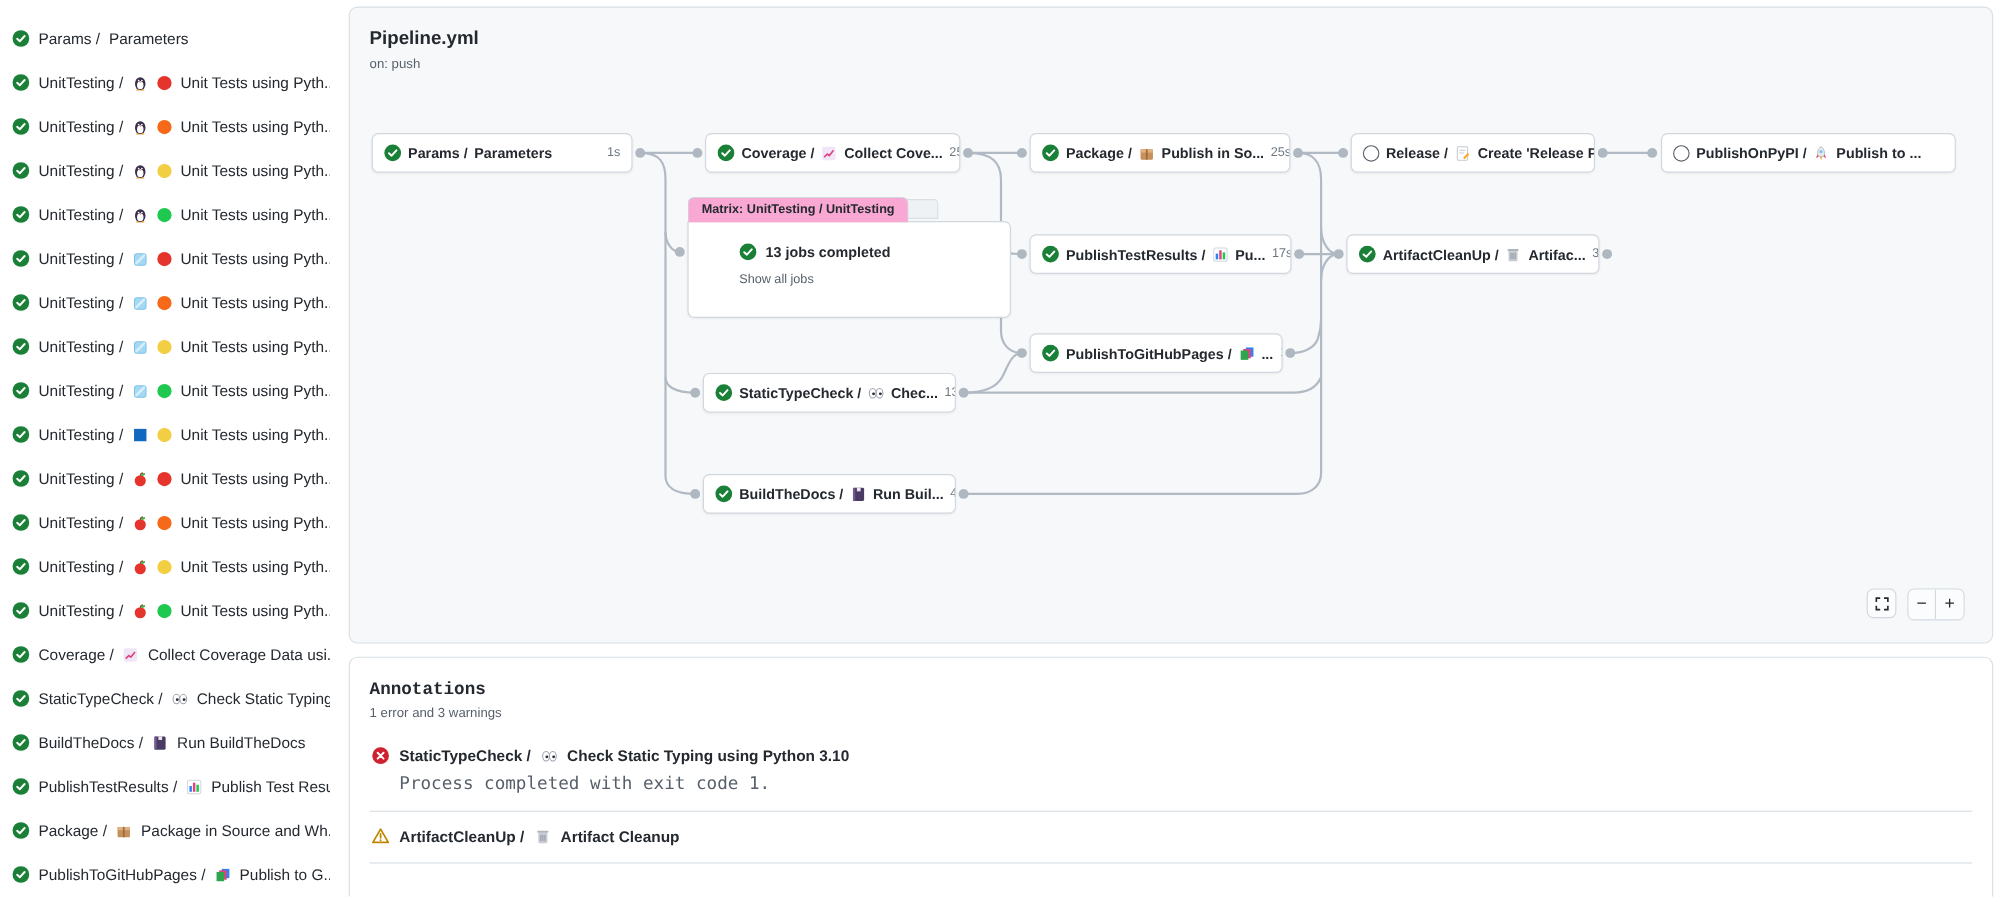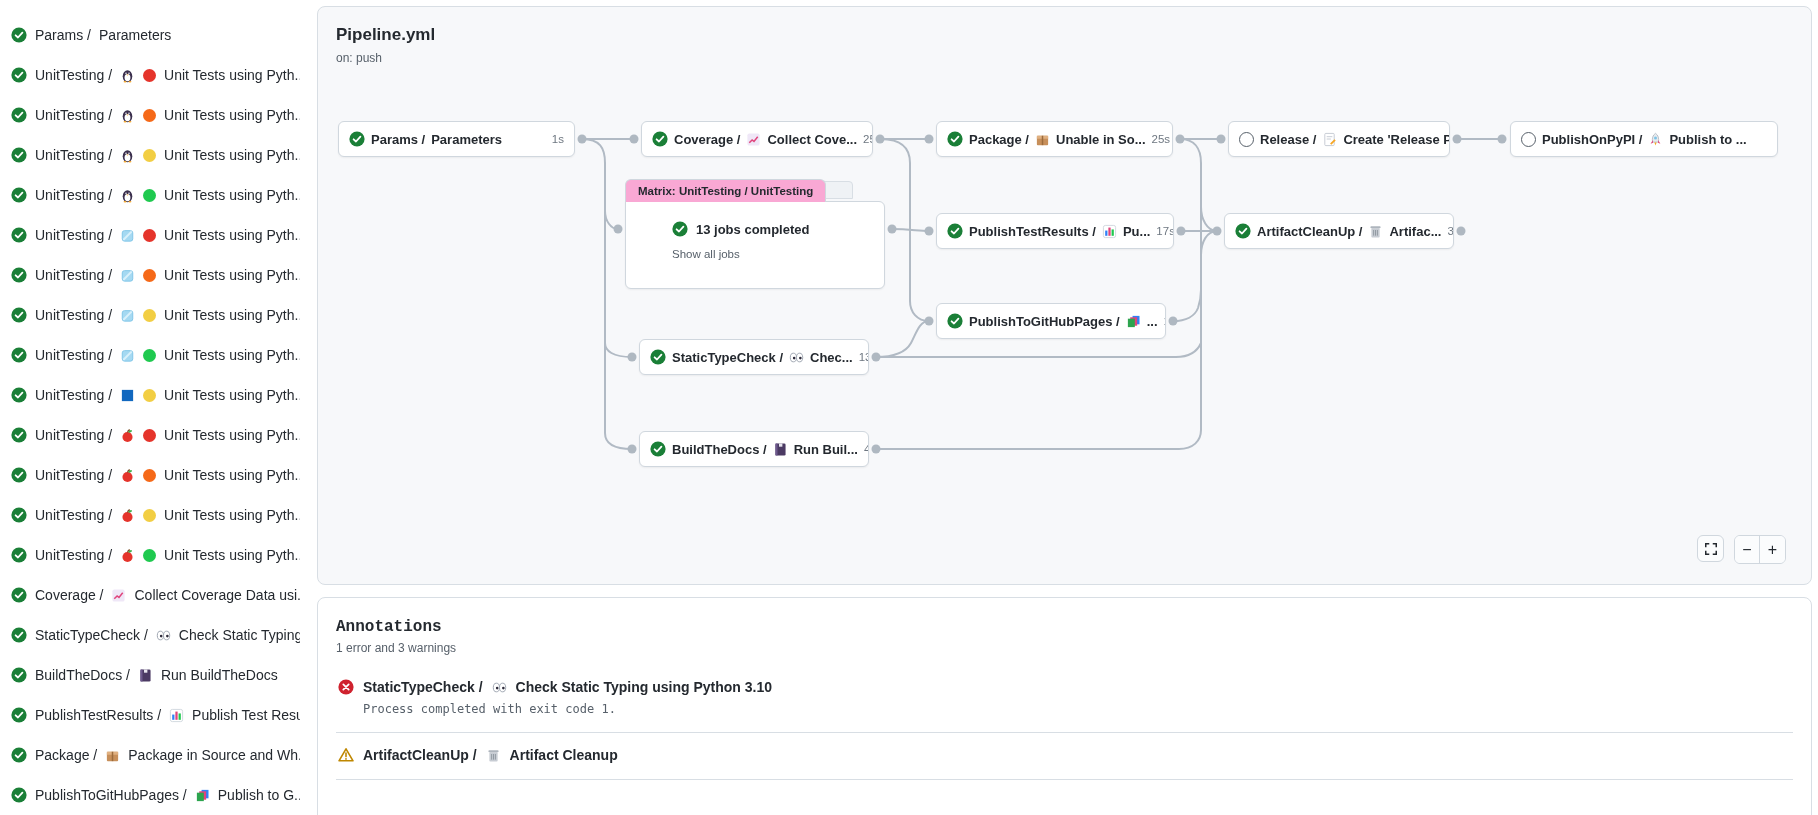--- a/index.html
+++ b/index.html
@@ -28,42 +28,42 @@
           box-shadow:0 1px 2px rgba(31,35,40,.06); cursor:pointer; font-size:13px; font-weight:600;
           white-space:nowrap; overflow:hidden; }
   .pill .p-dur { margin-left:auto; font-size:11.5px; font-weight:400; color:#6e7781; }
   .skip-circle { width:15px; height:15px; border:1.6px solid #57606a; border-radius:50%; flex:0 0 auto; }
 
   .matrix-tab-ghost { position:absolute; left:497px; top:174px; width:38px; height:18px; z-index:1;
           background:#eff2f5; border:1px solid #d8dee4; border-radius:4px 4px 0 0; }
   .matrix-tab { position:absolute; left:307px; top:172px; height:23px; z-index:3;
           background:#f9a8d4; border:1px solid #d0d7de; border-bottom:none; border-radius:6px 6px 0 0;
           font-size:11.5px; font-weight:700; padding:0 12px; display:flex; align-items:center; cursor:pointer; }
-  .matrix-body { position:absolute; left:307px; top:194px; width:260px; height:88px; z-index:2;
+  .matrix-body { position:absolute; left:307px; top:194px; width:294px; height:88px; z-index:2;
           background:#fff; border:1px solid #d0d7de; border-radius:0 6px 6px 6px;
           box-shadow:0 1px 2px rgba(31,35,40,.06); }
   .matrix-status { position:absolute; left:46px; top:19px; display:flex; align-items:center; gap:8px;
           font-size:13px; font-weight:600; }
   .matrix-link { position:absolute; left:46px; top:46px; font-size:11.5px; color:#57606a; cursor:pointer; }
 
   .graph-controls { position:absolute; right:25px; bottom:20px; display:flex; gap:10px; z-index:4; }
   .ctl-btn { width:27px; height:27px; background:#fbfcfd; border:1px solid #d0d7de; border-radius:6px;
              display:flex; align-items:center; justify-content:center; cursor:pointer; }
   .ctl-group { display:flex; border:1px solid #d0d7de; border-radius:6px; overflow:hidden; background:#fbfcfd; }
   .ctl-group .ctl-btn { width:25px; border:none; border-radius:0; font-size:16px; color:#24292f; }
   .ctl-group .ctl-btn:first-child { border-right:1px solid #d0d7de; }
 
   
   .ann-card { position:absolute; left:317px; top:597px; width:1495px; height:240px;
               background:#fff; border:1px solid #d8dee4; border-radius:8px; padding:20px 18px 0 18px; }
   .ann-title { font-size:16px; font-weight:700; margin-bottom:5px;font-family:Liberation Mono, monospace; }
   .ann-summary { font-size:12px; color:#57606a; margin-bottom:10px; }
   .ann-item { padding:14px 0 16px 2px; border-bottom:1px solid #d8dee4; }
   .ann-head { display:flex; align-items:center; gap:9px; font-size:14px; font-weight:700; }
-  .ann-msg { margin:7px 0 0 25px; font-family:"DejaVu Sans Mono", monospace; font-size:12px; color:#57606a; }
+  .ann-msg { margin:7px 0 0 25px; font-family:"DejaVu Sans Mono", monospace; font-size:16px; color:#57606a; }
 </style>
 </head>
 <body>
 
 <div class="page">
 
   <aside class="sidebar" id="sidebar">
   <div class="job-row">
     <svg class="ic15" style="width:16px;height:16px" viewBox="0 0 16 16">
           <circle cx="8" cy="8" r="7.6" fill="#1a7f37"></circle>
@@ -422,21 +422,21 @@
     <svg class="ic15" style="width:16px;height:16px" viewBox="0 0 16 16">
             <circle cx="8" cy="8" r="7.6" fill="#1a7f37"></circle>
             <path d="M4.6 8.3 L7 10.5 L11.4 5.7" stroke="#fff" stroke-width="1.8" fill="none" stroke-linecap="round" stroke-linejoin="round"></path>
           </svg>
     <span>Package /</span>
     <svg class="ic15" style="width:15px;height:15px" viewBox="0 0 16 16">
             <rect x="2" y="4" width="12" height="10" rx="1" fill="#c78f5a"></rect>
             <rect x="2" y="4" width="12" height="3.2" fill="#e0b080"></rect>
             <rect x="7.2" y="4" width="1.6" height="10" fill="#9c6b3c"></rect>
           </svg>
-    <span>Unable in So...</span>
+    <span>Publish in So...</span>
     <span class="p-dur">25s</span>
   </div>
         <div class="pill" style="left:910px;top:114px;width:222px">
     <span class="skip-circle"></span>
     <span>Release /</span>
     <svg class="ic15" style="width:15px;height:15px" viewBox="0 0 16 16">
             <rect x="3" y="1.5" width="10" height="13" rx="1" fill="#fff" stroke="#c4cad2"></rect>
             <line x1="5" y1="5" x2="11" y2="5" stroke="#c4cad2"></line>
             <line x1="5" y1="7.5" x2="9.5" y2="7.5" stroke="#c4cad2"></line>
             <path d="M8.6 12.2 L13.2 7.6 L14.6 9 L10 13.6 Z" fill="#f6a623"></path>

